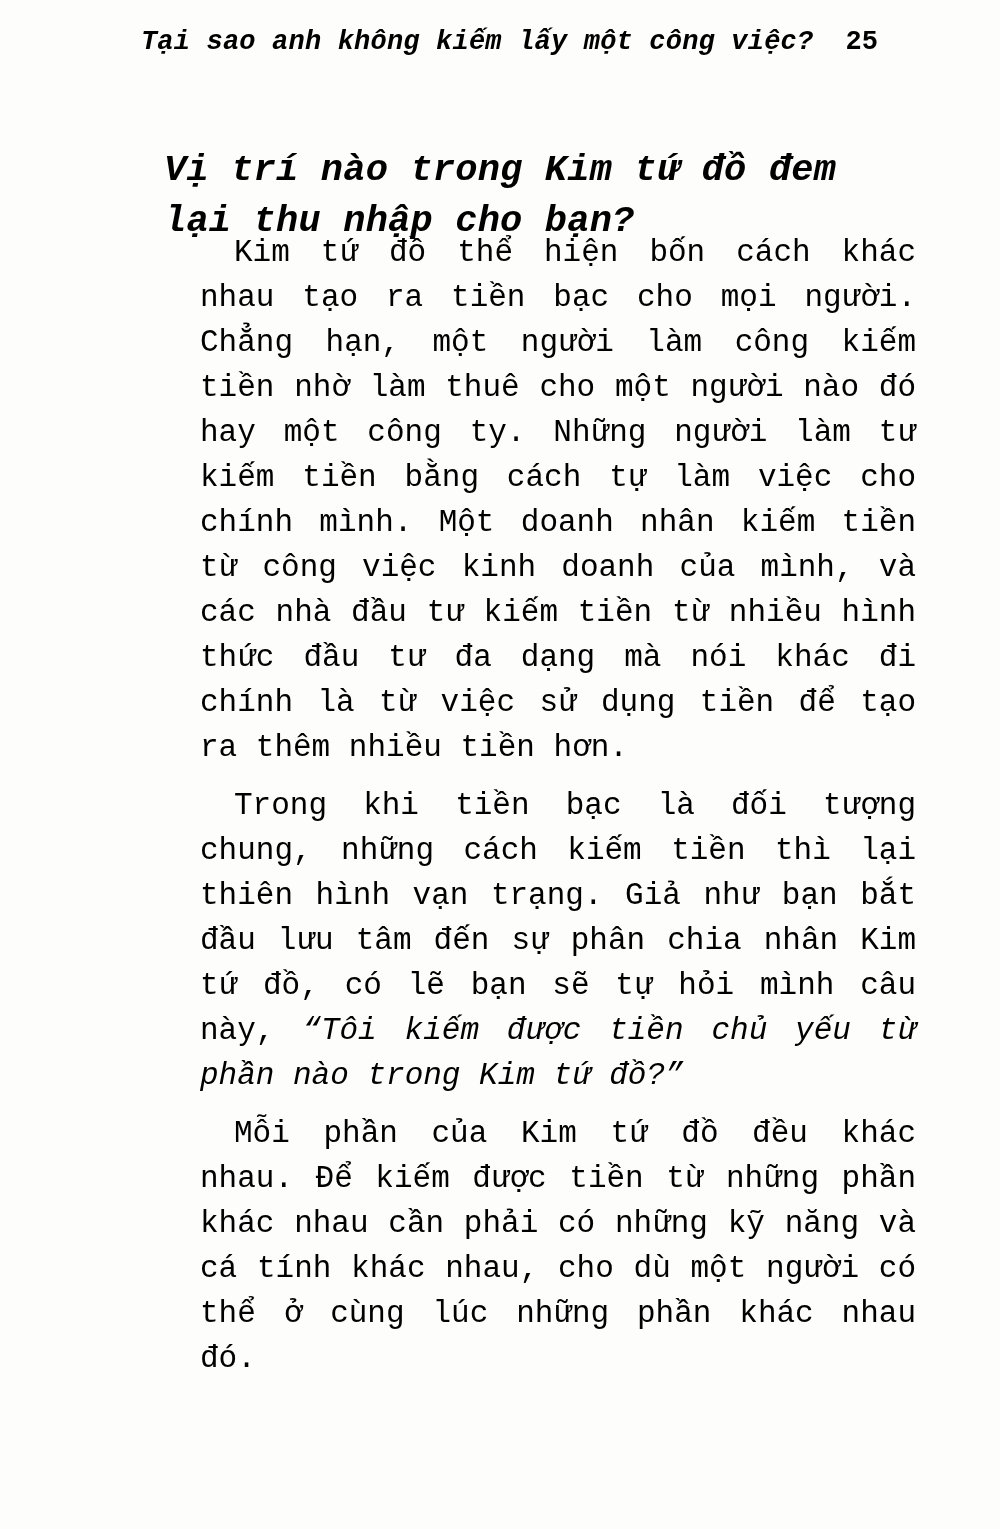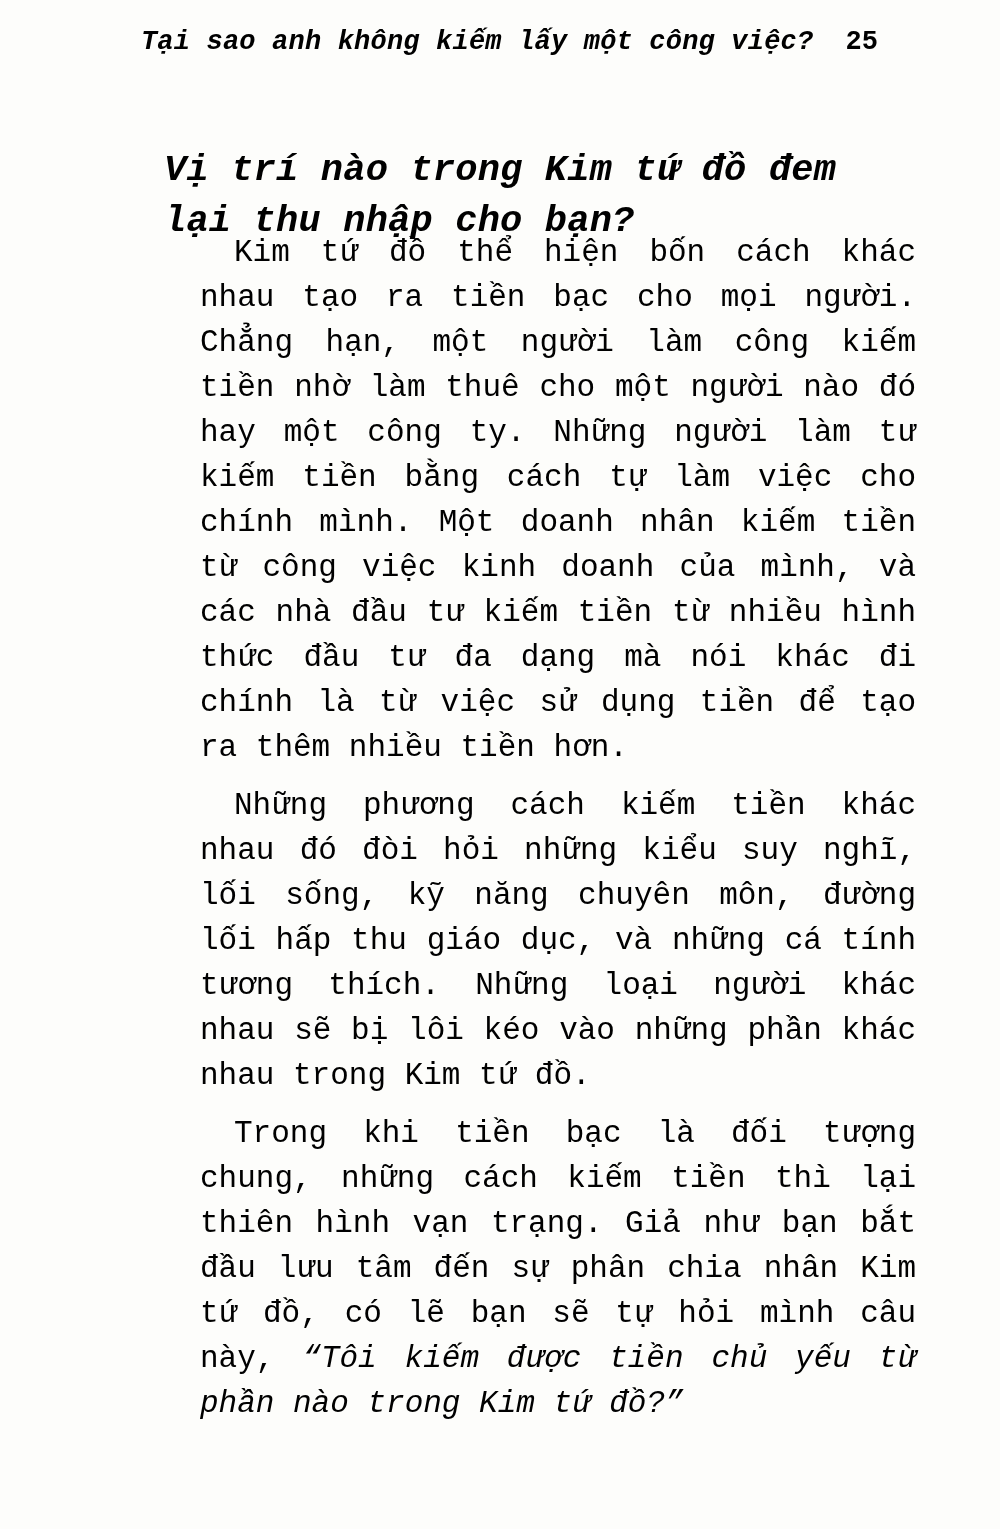--- a/index.html
+++ b/index.html
@@ -72,19 +72,19 @@
 
   <div class="running-head">
     <span class="running-title">Tại sao anh không kiếm lấy một công việc?</span>
     <span class="page-number">25</span>
   </div>
 
   <h1 class="section-heading">Vị trí nào trong Kim tứ đồ đem lại thu nhập cho bạn?</h1>
 
   <div class="body-text">
     <p>Kim tứ đồ thể hiện bốn cách khác nhau tạo ra tiền bạc cho mọi người. Chẳng hạn, một người làm công kiếm tiền nhờ làm thuê cho một người nào đó hay một công ty. Những người làm tư kiếm tiền bằng cách tự làm việc cho chính mình. Một doanh nhân kiếm tiền từ công việc kinh doanh của mình, và các nhà đầu tư kiếm tiền từ nhiều hình thức đầu tư đa dạng mà nói khác đi chính là từ việc sử dụng tiền để tạo ra thêm nhiều tiền hơn.</p>
-    <p>Những phương cách kiếm tiền khác nhau đó đòi hỏi những kiểu suy nghĩ, lối sống, kỹ năng chuyên môn, đường lối hấp thu giáo dục, và những cá tính tương thích. Những loại người khác nhau sẽ bị lôi kéo vào những phần khác nhau trong Kim tứ đồ.</p>
     <p>
       <span>Trong khi tiền bạc là đối tượng chung, những cách kiếm tiền thì lại thiên hình vạn trạng. Giả như bạn bắt đầu lưu tâm đến sự phân chia nhân Kim tứ đồ, có lẽ bạn sẽ tự hỏi mình câu này, </span><span class="quote-italic">“Tôi kiếm được tiền chủ yếu từ phần nào trong Kim tứ đồ?”</span>
     </p>
+    <p>Mỗi phần của Kim tứ đồ đều khác nhau. Để kiếm được tiền từ những phần khác nhau cần phải có những kỹ năng và cá tính khác nhau, cho dù một người có thể ở cùng lúc những phần khác nhau đó.</p>
   </div>
 
 </div>
 
 </body></html>

